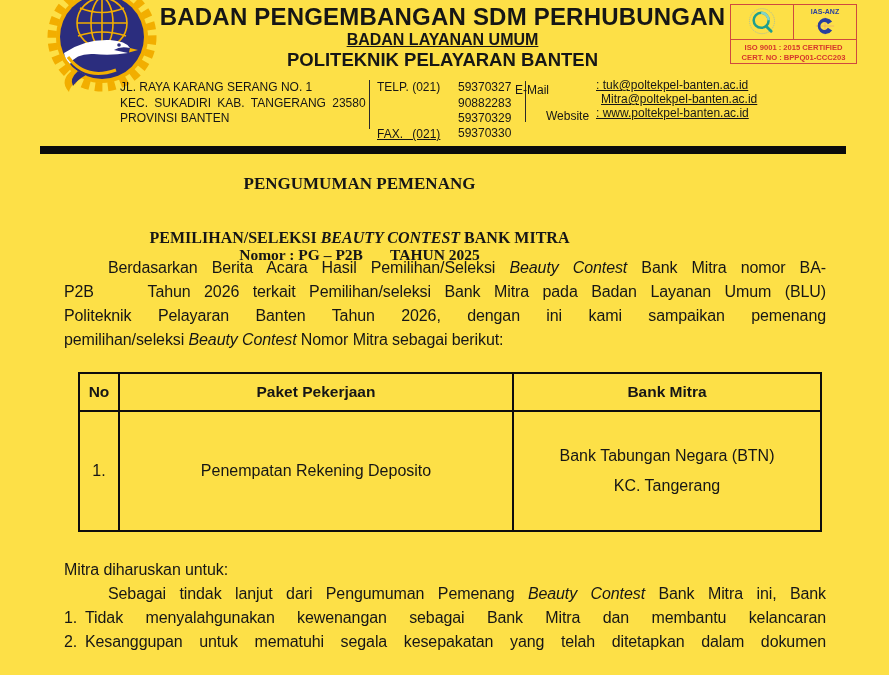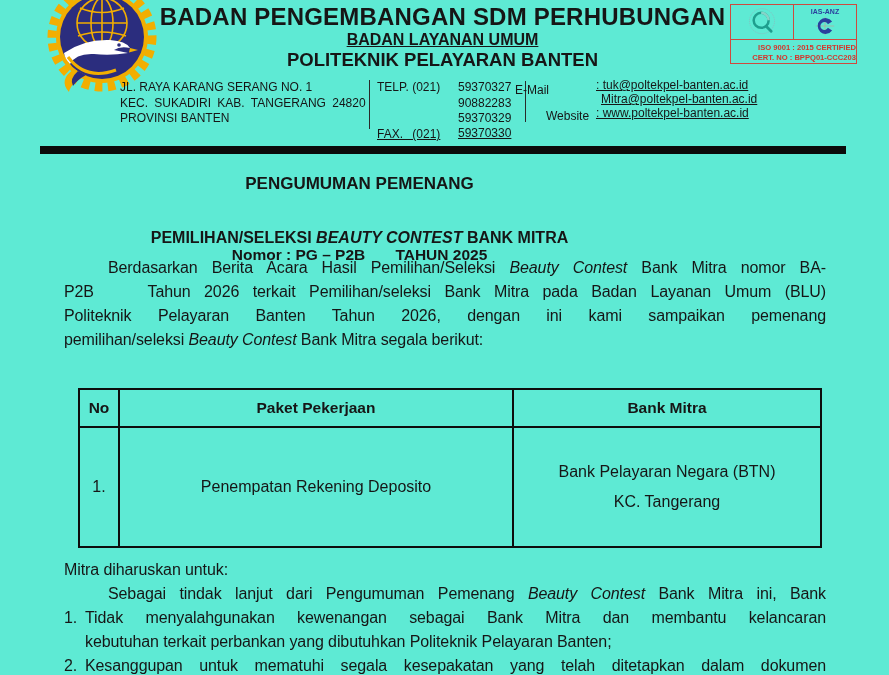--- a/index.html
+++ b/index.html
@@ -1,66 +1,66 @@
 <!DOCTYPE html>
 <html style="--navy: #2b2d7e; --gold: #f2ae00; --cert_red: #d5352c; --ink: #161616;"><head>
 <meta charset="utf-8">
 <style>
   html,body{margin:0;padding:0;background:#ffffff;}
   .page{
-    position:relative;width:889px;height:675px;background:#5eead4;
+    position:relative;width:889px;height:675px;background:#fde047;
     overflow:hidden;font-family:"Liberation Sans",sans-serif;color:#161616;
   }
   
   .logo{position:absolute;left:40px;top:-7px;width:122px;height:102px;}
   .org{position:absolute;left:150px;top:3px;width:585px;text-align:center;font-weight:bold;}
   .org-l1{font-size:24px;line-height:28px;letter-spacing:.2px;}
   .org-l2{font-size:16px;line-height:18px;text-decoration:underline;}
   .org-l3{font-size:18.5px;line-height:21px;}
   .contact{font-size:12px;line-height:15.5px;}
   .addr{position:absolute;left:120px;top:80px;width:262px;}
   .addr .spread{word-spacing:3px;}
   .vline{position:absolute;width:1.4px;background:#2a2a2a;}
   .v1{left:369px;top:80px;height:49px;}
   .v2{left:525px;top:81px;height:41px;}
   .telp-label{position:absolute;left:377px;top:80px;}
   .telp-nums{position:absolute;left:458px;top:80px;}
   .fax-label{position:absolute;left:377px;top:127px;text-decoration:underline;word-spacing:6px;}
-  .fax-num{position:absolute;left:458px;top:126px;text-decoration:underline;}
+  .fax-num{position:absolute;left:458px;top:126px;}
   .email-label{position:absolute;left:515px;top:83px;}
   .web-label{position:absolute;left:546px;top:109px;}
   .email-v1{position:absolute;left:596px;top:78px;}
   .email-v2{position:absolute;left:601px;top:92px;}
   .web-v{position:absolute;left:596px;top:106px;}
   .ulink{text-decoration:underline;}
   
   .cert{position:absolute;left:730px;top:4px;width:127px;height:60px;
         border:1.3px solid #cf4a3f;box-sizing:border-box;}
   .cert-top{display:flex;height:34px;border-bottom:1px solid #cf4a3f;}
   .cert-cell{flex:1;display:flex;flex-direction:column;align-items:center;justify-content:center;overflow:hidden;}
   .cert-cell.l{border-right:1px solid #cf4a3f;}
   .ias-label{font-size:7px;font-weight:bold;color:#2a3f9d;line-height:8px;}
-  .cert-bottom{text-align:right;color:#d5352c;font-weight:bold;font-size:7.6px;line-height:9.5px;padding-top:3px;}
+  .cert-bottom{text-align:center;color:#d5352c;font-weight:bold;font-size:7.6px;line-height:9.5px;padding-top:3px;}
   
   .rule{position:absolute;left:40px;top:146px;width:806px;height:8px;background:#0b0b0b;}
   
-  .title{position:absolute;left:0;top:175px;width:719px;text-align:center;font-weight:bold;line-height:17.5px;}
+  .title{position:absolute;left:0;top:175px;width:719px;text-align:center;font-weight:bold;line-height:17.5px;font-family:Liberation Serif, serif;}
   .title .t1{font-size:17px;}
   .title .t2{font-size:16px;margin-top:36px;}
   .title .t3{font-size:15.5px;}
   .title i{font-style:italic;}
   
   .body-col{position:absolute;left:64px;width:762px;font-size:16px;letter-spacing:-.1px;}
   .p1{top:256px;}
   .bline{height:24px;line-height:24px;white-space:nowrap;}
   .just{text-align:justify;text-align-last:justify;white-space:normal;}
   .indent{margin-left:44px;}
   .it{font-style:italic;}
   
-  .doc-table{position:absolute;left:78px;top:388px;border-collapse:collapse;table-layout:fixed;}
+  .doc-table{position:absolute;left:78px;top:372px;border-collapse:collapse;table-layout:fixed;}
   .doc-table td,.doc-table th{border:2px solid #0d0d0d;text-align:center;vertical-align:middle;padding:0;}
   .doc-table th{font-size:15.5px;font-weight:bold;height:36px;}
   .doc-table td{font-size:16px;height:118px;}
   .bank-line{line-height:30px;}
   
   .p2{top:558px;}
   .li-row{display:flex;height:24px;line-height:24px;}
   .li-num{width:21px;flex:none;}
   .li-text{flex:1;}
   .li-cont{margin-left:21px;}
@@ -93,21 +93,21 @@
   </div>
 
   <div class="org">
     <div class="org-l1">BADAN PENGEMBANGAN SDM PERHUBUNGAN</div>
     <div class="org-l2">BADAN LAYANAN UMUM</div>
     <div class="org-l3">POLITEKNIK PELAYARAN BANTEN</div>
   </div>
 
   <div class="addr contact">
     <div>JL. RAYA KARANG SERANG NO. 1</div>
-    <div class="spread">KEC. SUKADIRI KAB. TANGERANG 24820</div>
+    <div class="spread">KEC. SUKADIRI KAB. TANGERANG 23580</div>
     <div>PROVINSI BANTEN</div>
   </div>
 
   <div class="vline v1"></div>
 
   <div class="telp-label contact">TELP. (021)</div>
   <div class="telp-nums contact">
     <div>59370327</div>
     <div>90882283</div>
     <div>59370329</div>
@@ -153,53 +153,52 @@
   <div class="title">
     <div class="t1">PENGUMUMAN PEMENANG</div>
     <div class="t2"><span>PEMILIHAN/SELEKSI </span><i class="it">BEAUTY CONTEST</i><span> BANK MITRA</span></div>
     <div class="t3">Nomor : PG – P2B&nbsp;&nbsp;&nbsp;&nbsp;&nbsp;&nbsp;&nbsp;TAHUN 2025</div>
   </div>
 
   <div class="body-col p1">
     <div class="bline just indent"><span>Berdasarkan Berita Acara Hasil Pemilihan/Seleksi </span><span class="it">Beauty Contest</span><span> Bank Mitra nomor BA-</span></div>
     <div class="bline just">P2B&nbsp;&nbsp;&nbsp; Tahun 2026 terkait Pemilihan/seleksi Bank Mitra pada Badan Layanan Umum (BLU)</div>
     <div class="bline just">Politeknik Pelayaran Banten Tahun 2026, dengan ini kami sampaikan pemenang</div>
-    <div class="bline"><span>pemilihan/seleksi </span><span class="it">Beauty Contest</span><span> Bank Mitra segala berikut:</span></div>
+    <div class="bline"><span>pemilihan/seleksi </span><span class="it">Beauty Contest</span><span> Nomor Mitra sebagai berikut:</span></div>
   </div>
 
   <table class="doc-table">
     <colgroup>
         <col style="width:40px">
         <col style="width:394px">
         <col style="width:308px">
       </colgroup>
     <tbody>
         <tr>
       <th>No</th>
       <th>Paket Pekerjaan</th>
       <th>Bank Mitra</th>
     </tr>
     <tr>
       <td>1.</td>
       <td>Penempatan Rekening Deposito</td>
       <td>
-        <div class="bank-line">Bank Pelayaran Negara (BTN)</div>
+        <div class="bank-line">Bank Tabungan Negara (BTN)</div>
         <div class="bank-line">KC. Tangerang</div>
       </td>
     </tr>
   </tbody>
     </table>
 
   <div class="body-col p2">
     <div class="bline">Mitra diharuskan untuk:</div>
     <div class="bline just indent"><span>Sebagai tindak lanjut dari Pengumuman Pemenang </span><span class="it">Beauty Contest</span><span> Bank Mitra ini, Bank</span></div>
     <div class="li-row">
       <span class="li-num">1.</span>
       <span class="li-text just">Tidak menyalahgunakan kewenangan sebagai Bank Mitra dan membantu kelancaran</span>
     </div>
-    <div class="bline li-cont">kebutuhan terkait perbankan yang dibutuhkan Politeknik Pelayaran Banten;</div>
     <div class="li-row">
       <span class="li-num">2.</span>
       <span class="li-text just">Kesanggupan untuk mematuhi segala kesepakatan yang telah ditetapkan dalam dokumen</span>
     </div>
   </div>
 
 </div>
 
 </body></html>

